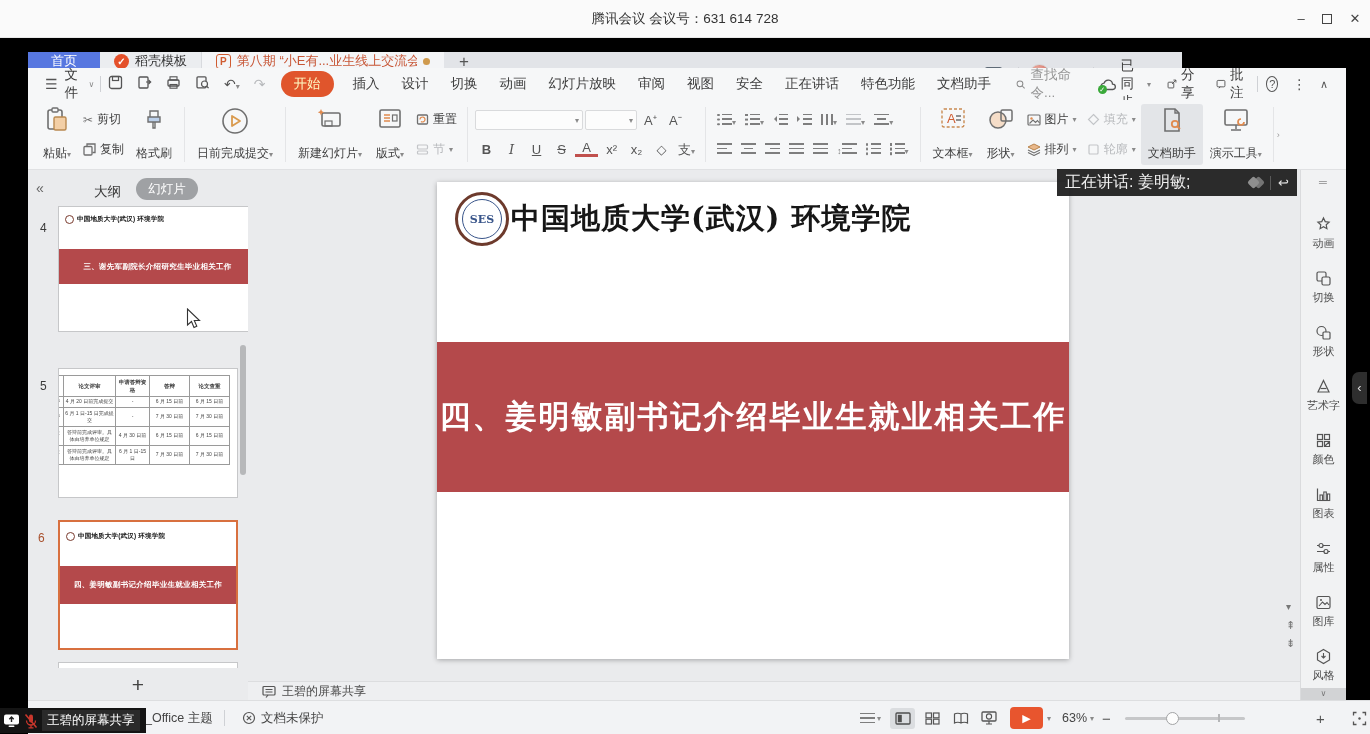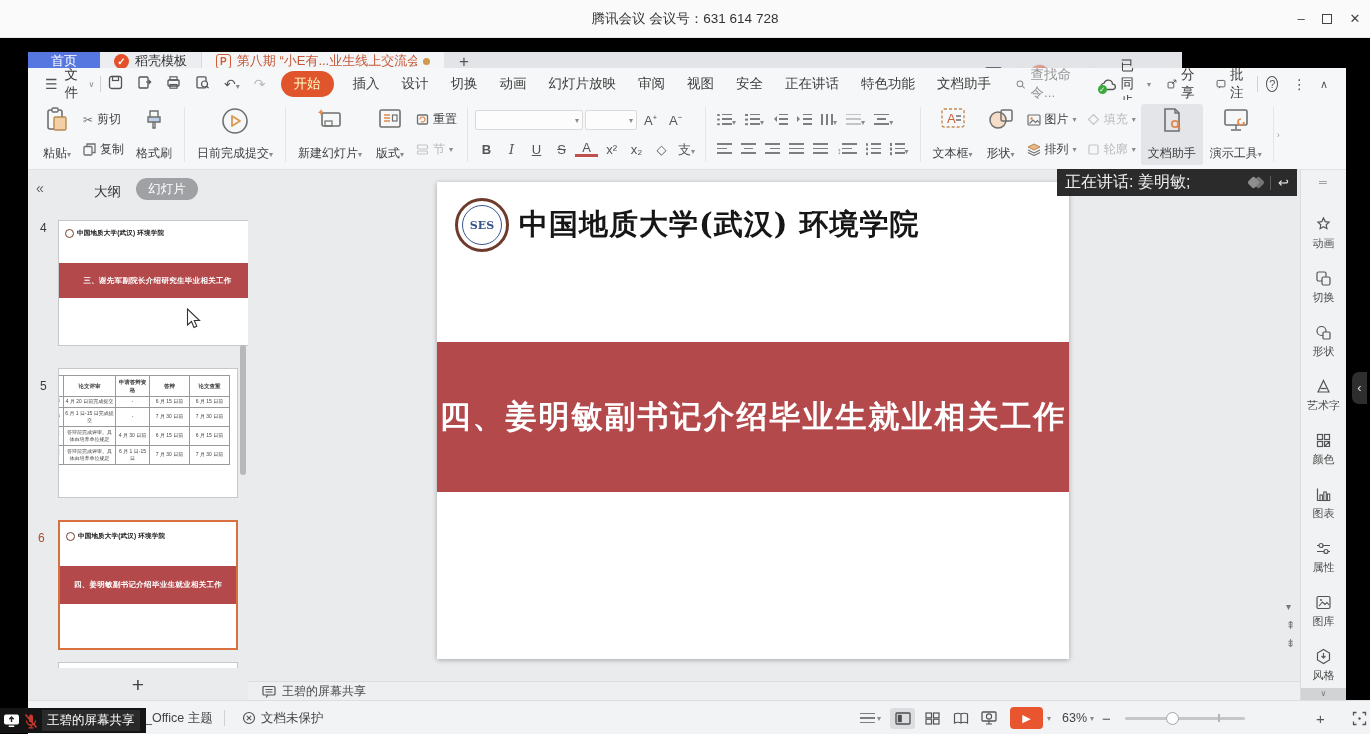--- a/index.html
+++ b/index.html
@@ -86,21 +86,21 @@
   .mini-school { font-size:6.5px; font-weight:bold; color:#111; letter-spacing:.2px; white-space:nowrap; }
   .mini-banner { position:absolute; left:0; right:0; background:#b4494b; color:#fff; font-weight:bold; font-size:7.5px; display:flex; align-items:center; justify-content:center; letter-spacing:.3px; white-space:nowrap; }
   .mini-table { border-collapse:collapse; background:#fff; margin:6px 0 0 -13px; font-size:5px; color:#444; table-layout:fixed; }
   .mini-table th,.mini-table td { border:0.5px solid #9a9a9a; padding:1.5px 1px; text-align:center; vertical-align:middle; word-break:break-all; line-height:1.5; }
   .mini-table th { font-weight:bold; font-size:5.5px; }
   .lp-scroll { left:212px; top:175px; width:6px; height:130px; background:#b7b8ba; border-radius:3px; }
   .lp-add { left:0; top:503px; width:220px; text-align:center; font-size:21px; color:#444; }
 
   
   #slide { left:189px; top:12px; width:632px; height:477px; background:#fff; box-shadow:0 1px 5px rgba(0,0,0,.3); }
-  .slide-head { position:absolute; left:18px; top:16px; display:flex; align-items:center; gap:10px;text-align:right; }
+  .slide-head { position:absolute; left:18px; top:10px; display:flex; align-items:center; gap:2px;text-align:right; }
   .logo-ring { width:54px; height:54px; border:3px solid #6d3a2c; border-radius:50%; display:flex; align-items:center; justify-content:center; flex:none; }
   .logo-in { width:40px; height:40px; border:1.5px solid #39558a; border-radius:50%; color:#39558a; font-size:11px; font-weight:bold; display:flex; align-items:center; justify-content:center; font-family:"DejaVu Serif",serif; }
   .school-cn { font-size:29px; font-weight:bold; color:#161616; font-family:"DejaVu Serif",serif; letter-spacing:1px; white-space:nowrap; }
   .school-en { font-size:12.5px; font-weight:bold; color:#222; margin-top:3px; letter-spacing:.2px; white-space:nowrap; }
   .slide-banner { position:absolute; left:0; top:160px; width:632px; height:150px; background:#b4494b; display:flex; align-items:center; justify-content:center; }
   .banner-text { color:#fff; font-size:31px; font-weight:bold; font-family:"DejaVu Serif",serif; letter-spacing:2px; white-space:nowrap; }
 
   
   #notes-bar { position:absolute; left:0; top:511px; width:1052px; height:19px; background:#eeeff1; border-top:1px solid #dcdddf; display:flex; align-items:center; gap:6px; padding-left:14px; font-size:12px; color:#4a4a4a; }
 
@@ -439,21 +439,21 @@
 </div>
 
 <div id="left-panel" class="abs">
   <span class="abs lp-collapse">«</span>
   <span class="abs lp-outline">大纲</span>
   <span class="abs lp-pill">幻灯片</span>
 
   <div class="abs" style="left:12px;top:48px;">
     <span class="thumb-num">4</span>
   </div>
-  <div class="abs thumb" style="left:30px;top:50px;width:199px;height:126px;">
+  <div class="abs thumb" style="left:30px;top:36px;width:199px;height:126px;">
     <div class="mini-head">
       <span class="mini-logo"></span>
       <span class="mini-school">中国地质大学(武汉) 环境学院</span>
     </div>
     <div class="mini-banner" style="top:42px;height:35px;">三、谢先军副院长介绍研究生毕业相关工作</div>
   </div>
 
   <div class="abs" style="left:12px;top:206px;">
     <span class="thumb-num">5</span>
   </div>

